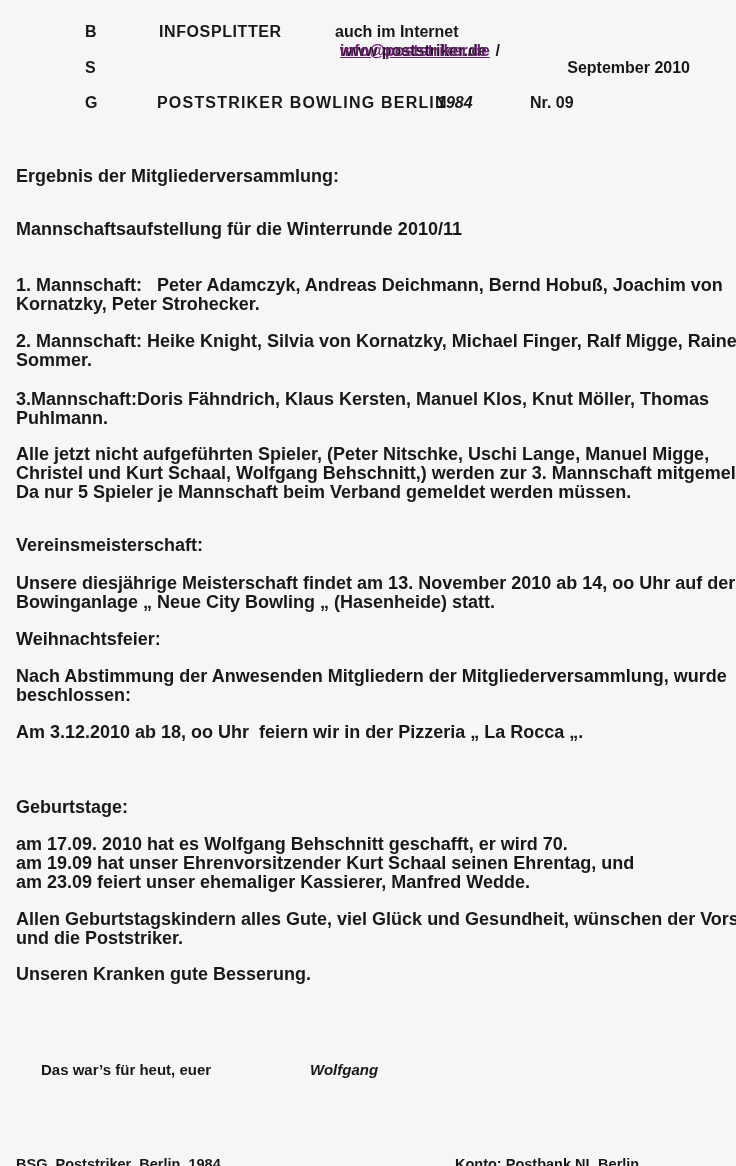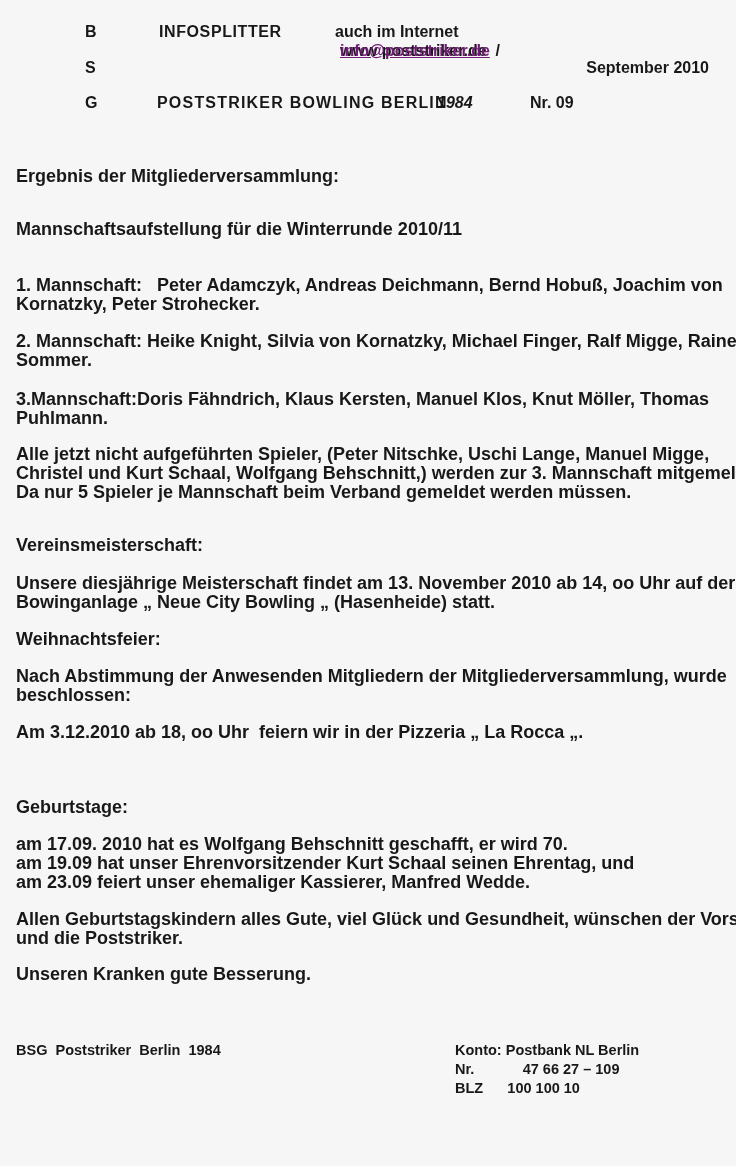--- a/index.html
+++ b/index.html
@@ -14,21 +14,21 @@
     overflow: hidden;
   }
   
   .header { position: absolute; top: 0; left: 0; width: 736px; height: 167px; }
   .header span, .header a { position: absolute; font-size: 16px; line-height: 19px; white-space: pre; }
   .hdr-b   { left: 85px;  top: 22px; }
   .hdr-title { left: 159px; top: 22px; letter-spacing: 0.6px; }
   .hdr-internet { left: 335px; top: 22px; }
   .hdr-web { left: 340px; top: 41px; }
   .hdr-s   { left: 85px;  top: 58px; }
-  .hdr-date { right: 27px; top: 58px; left: auto; }
+  .hdr-date { right: 46px; top: 58px; left: auto; }
   .hdr-g   { left: 85px;  top: 93px; }
   .hdr-org { left: 157px; top: 93px; letter-spacing: 1.2px; }
   .hdr-year { left: 437px; top: 93px; font-style: italic; }
   .hdr-issue { left: 530px; top: 93px; }
   .email-link { color: #701a75; text-decoration: underline; position: static; }
   
   .doc-body { position: absolute; top: 0; left: 0; width: 736px; padding: 167px 16px 0 16px; box-sizing: border-box; }
   .para {
     font-size: 18px;
     line-height: 19px;
@@ -82,20 +82,23 @@
 beschlossen:</div>
     <div class="para" style="margin-top:18px">Am 3.12.2010 ab 18, oo Uhr  feiern wir in der Pizzeria „ La Rocca „.</div>
     <div class="para" style="margin-top:56px">Geburtstage:</div>
     <div class="para" style="margin-top:18px">am 17.09. 2010 hat es Wolfgang Behschnitt geschafft, er wird 70.
 am 19.09 hat unser Ehrenvorsitzender Kurt Schaal seinen Ehrentag, und
 am 23.09 feiert unser ehemaliger Kassierer, Manfred Wedde.</div>
     <div class="para" style="margin-top:18px">Allen Geburtstagskindern alles Gute, viel Glück und Gesundheit, wünschen der Vorstand
 und die Poststriker.</div>
     <div class="para" style="margin-top:17px">Unseren Kranken gute Besserung.</div>
 
+    <div class="signoff">
+      <span class="lead">Das war’s für heut, euer</span><span class="name">Wolfgang</span>
+    </div>
 
     <div class="footer">
       <div class="left">BSG  Poststriker  Berlin  1984</div>
       <div class="right">Konto: Postbank NL Berlin
 Nr.            47 66 27 – 109
 BLZ      100 100 10</div>
     </div>
   </div>
 
 </div>

